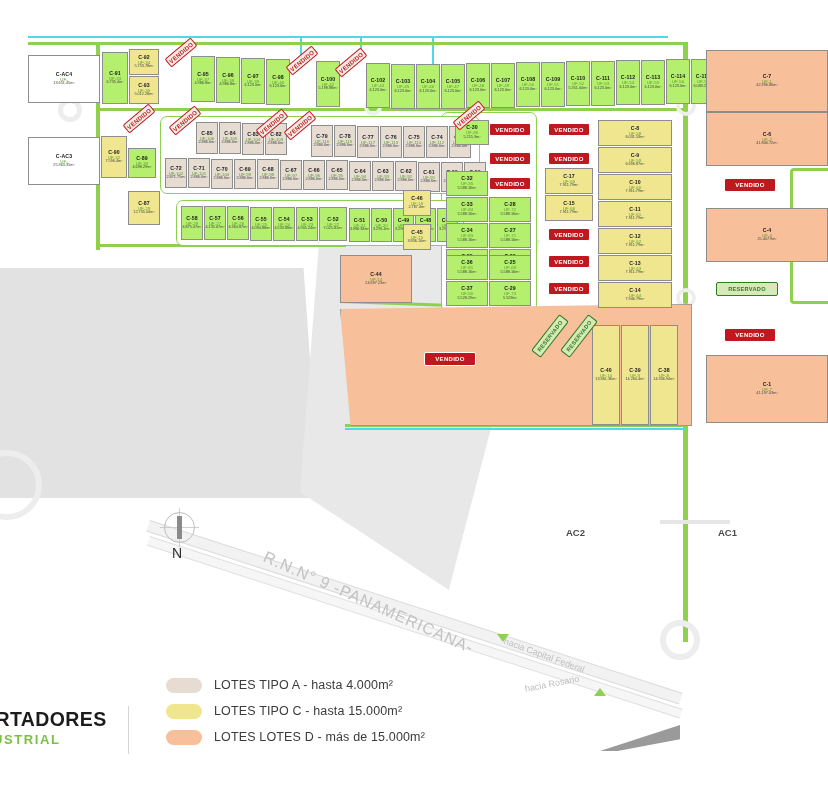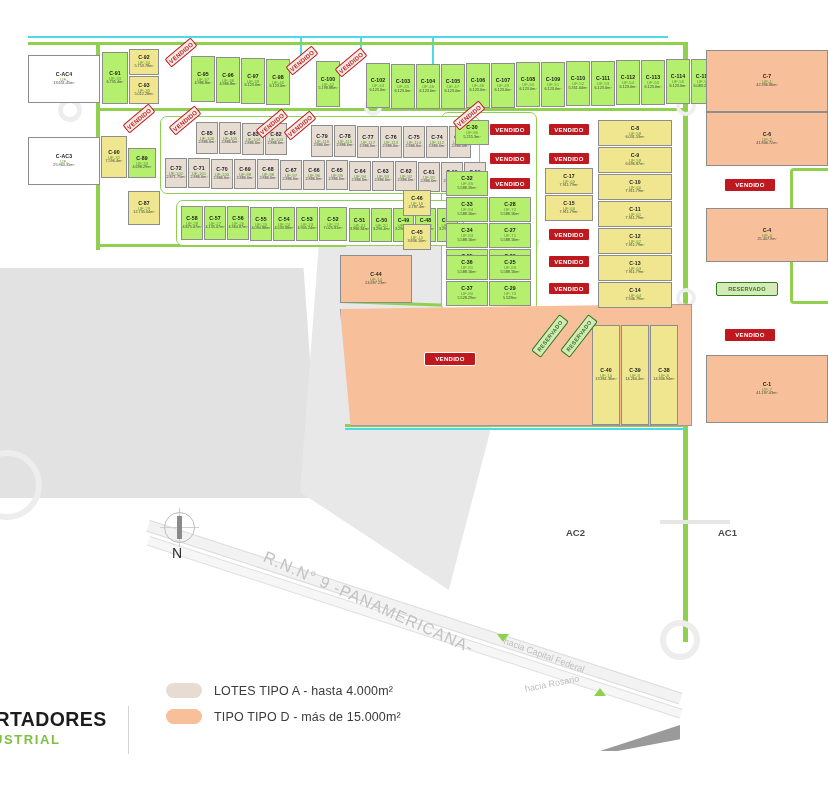--- a/index.html
+++ b/index.html
@@ -33,21 +33,21 @@
 
   
   .road{position:absolute;background:#e9e9e9;}
   .greenstrip{position:absolute;background:#8fd14f;}
   .cyan{position:absolute;background:#4fd9e8;}
   .blockwrap{position:absolute;box-sizing:border-box;border:1.5px solid #8fd14f;
              border-radius:7px;background:#ffffff;}
 
   
   #legend{position:absolute;left:166px;top:672px;width:260px;}
-  .leg-row{display:flex;align-items:flex-end;height:26px;}
+  .leg-row{display:flex;align-items:center;height:26px;}
   .leg-sw{width:36px;height:15px;border-radius:8px;margin-right:12px;flex:0 0 auto;}
   .leg-txt{font-size:12.5px;color:#3b3b3b;letter-spacing:.15px;}
 
   
   #logo{position:absolute;left:-18px;top:708px;width:150px;}
   #logo .l1{font-size:19.5px;font-weight:bold;color:#1c1c1c;letter-spacing:.4px;}
   #logo .l2{font-size:13px;font-weight:bold;color:#7cc043;letter-spacing:1.6px;margin-top:1px;}
   #logodiv{position:absolute;left:128px;top:706px;width:1px;height:48px;background:#d5d5d5;}
 
   
@@ -657,22 +657,26 @@
               border-right:6px solid transparent;border-bottom:8px solid #8fd14f;"></div>
   <div style="position:absolute;left:600px;top:725px;width:80px;height:26px;
               background:#9a9a9a;clip-path:polygon(0 100%, 100% 0, 100% 55%, 22% 100%);"></div>
 
   <div id="legend">
     <div class="leg-row">
       <div class="leg-sw" style="background:#e6dcd2;"></div>
       <div class="leg-txt">LOTES TIPO A - hasta 4.000m²</div>
     </div>
     <div class="leg-row">
+      <div class="leg-sw" style="background:#f0e68f;"></div>
+      <div class="leg-txt">LOTES TIPO C - hasta 15.000m²</div>
+    </div>
+    <div class="leg-row">
       <div class="leg-sw" style="background:#f8c09a;"></div>
-      <div class="leg-txt">TIPO TIPO D - más de 15.000m²</div>
+      <div class="leg-txt">LOTES LOTES D - más de 15.000m²</div>
     </div>
   </div>
 
   <div id="logo">
     <div class="l1">ERTADORES</div>
     <div class="l2">DUSTRIAL</div>
   </div>
   <div id="logodiv"></div>
 
 </div>

